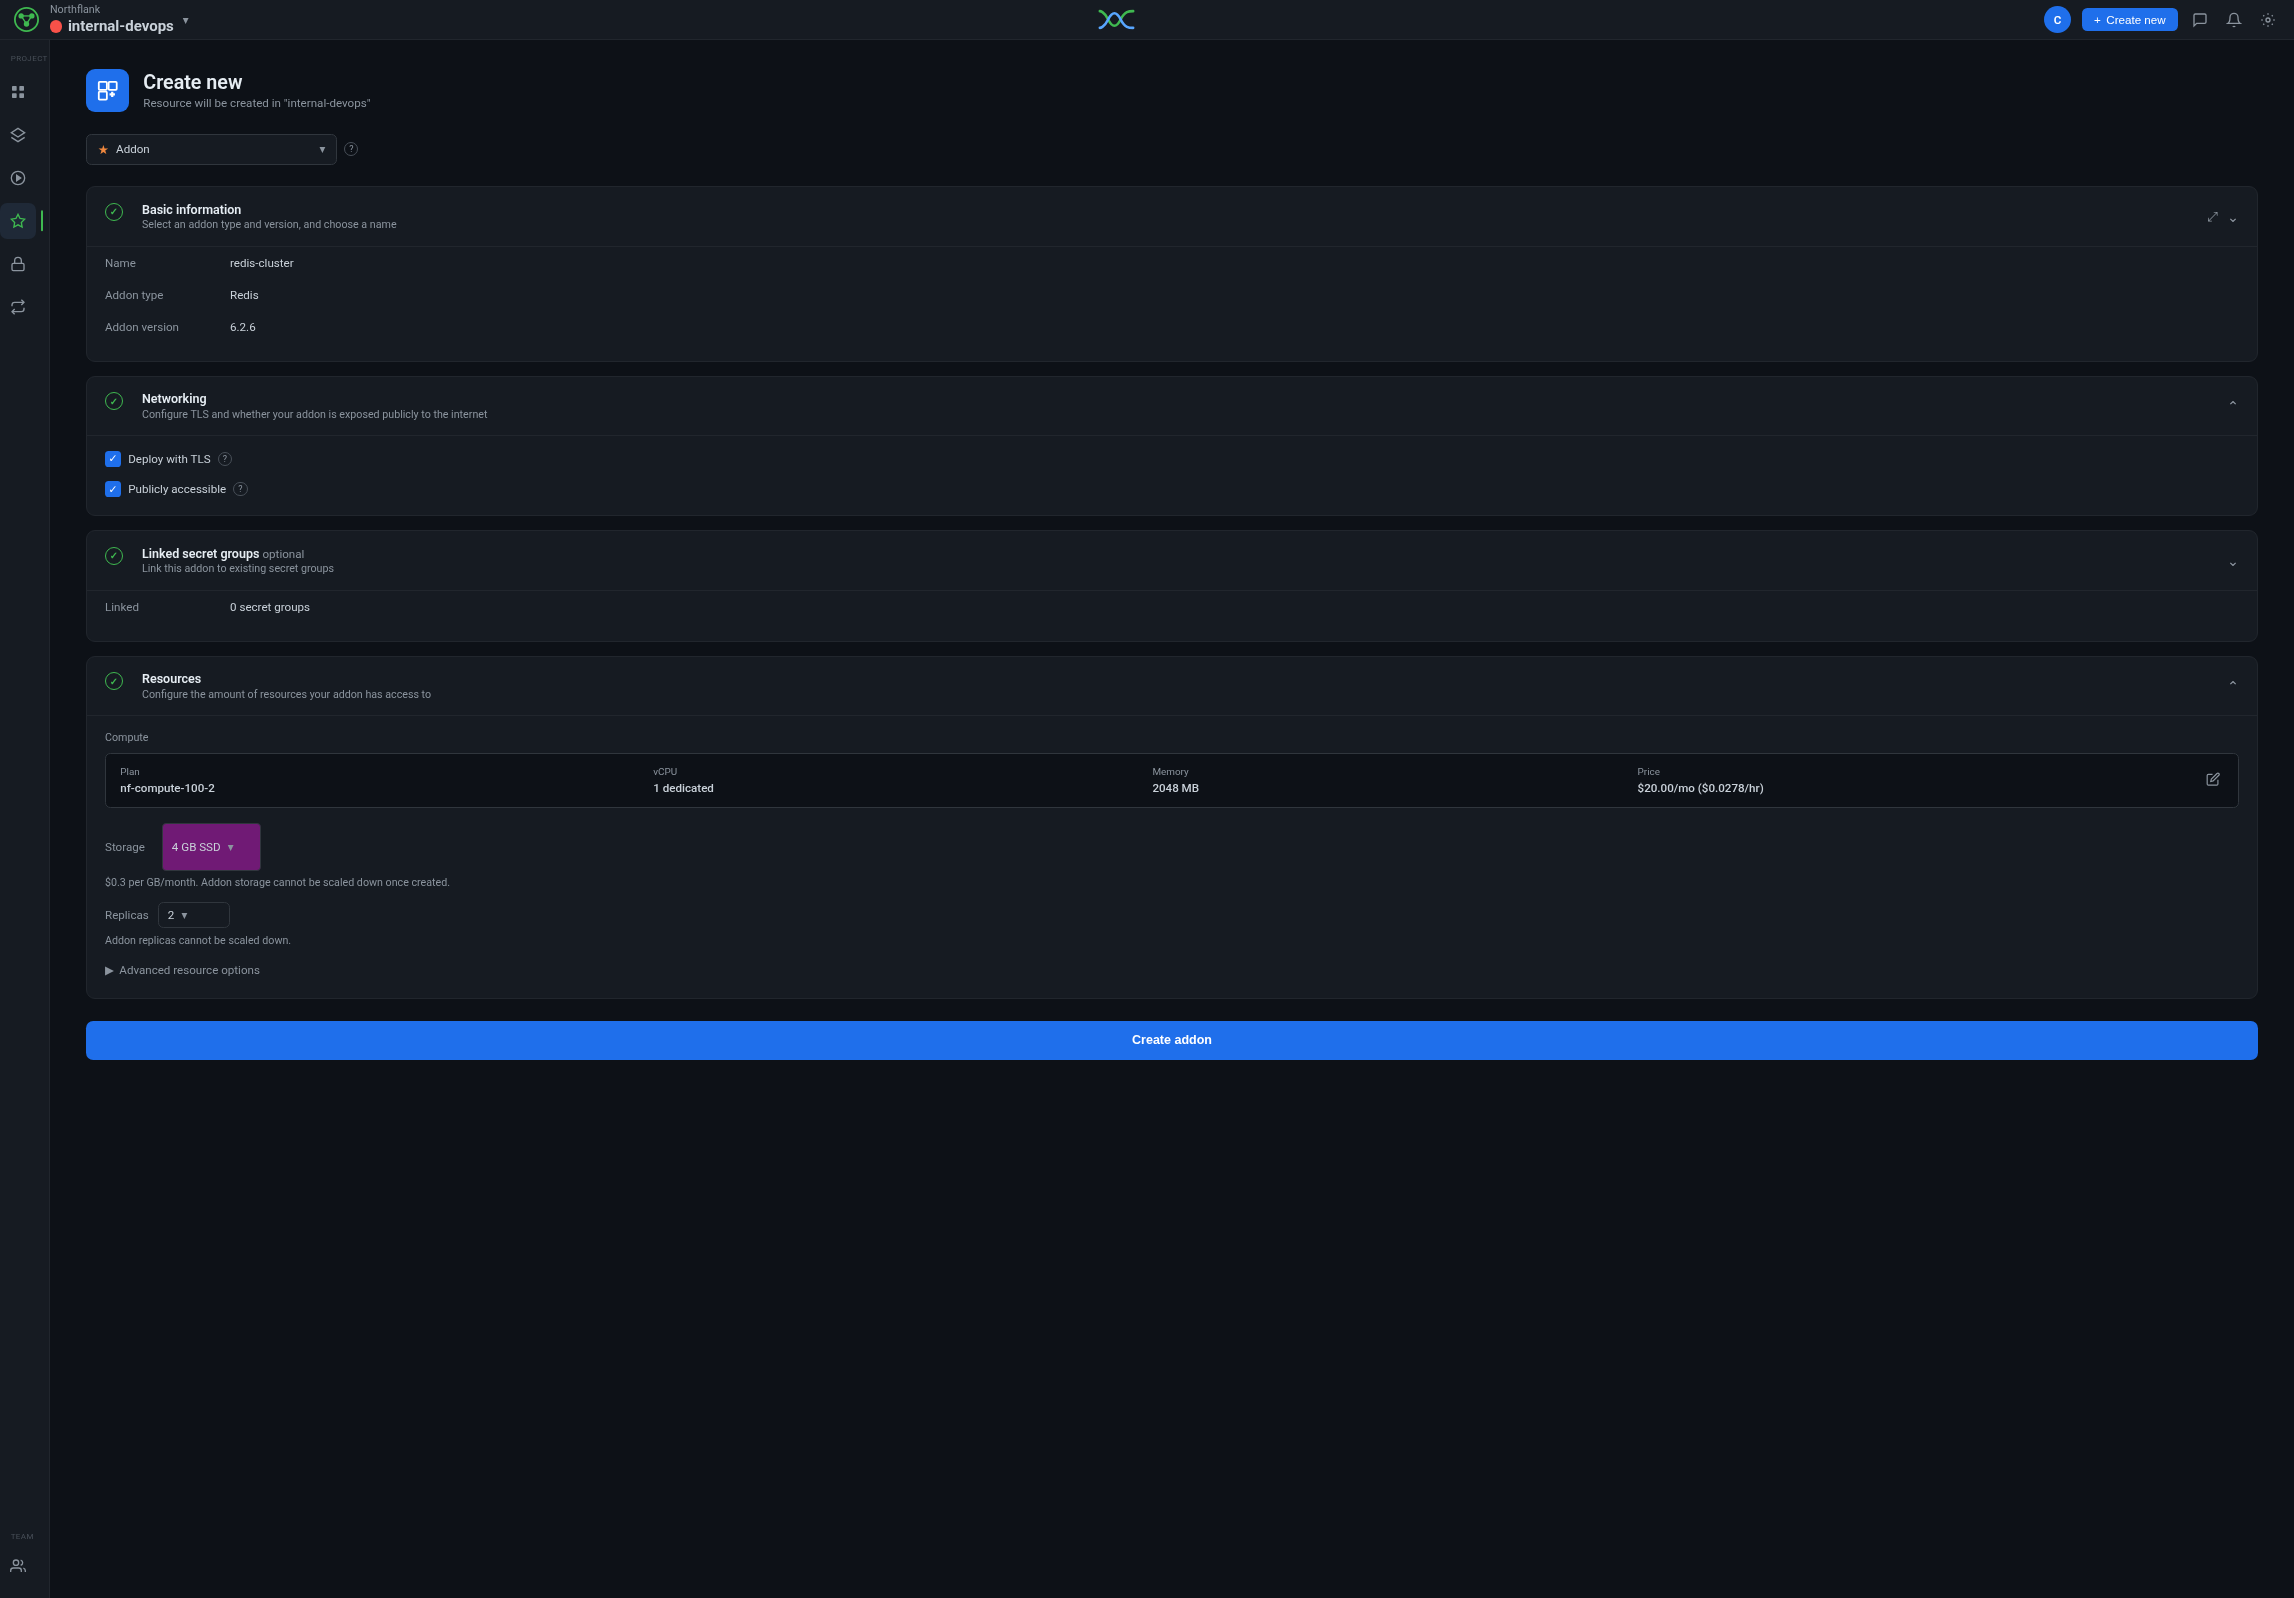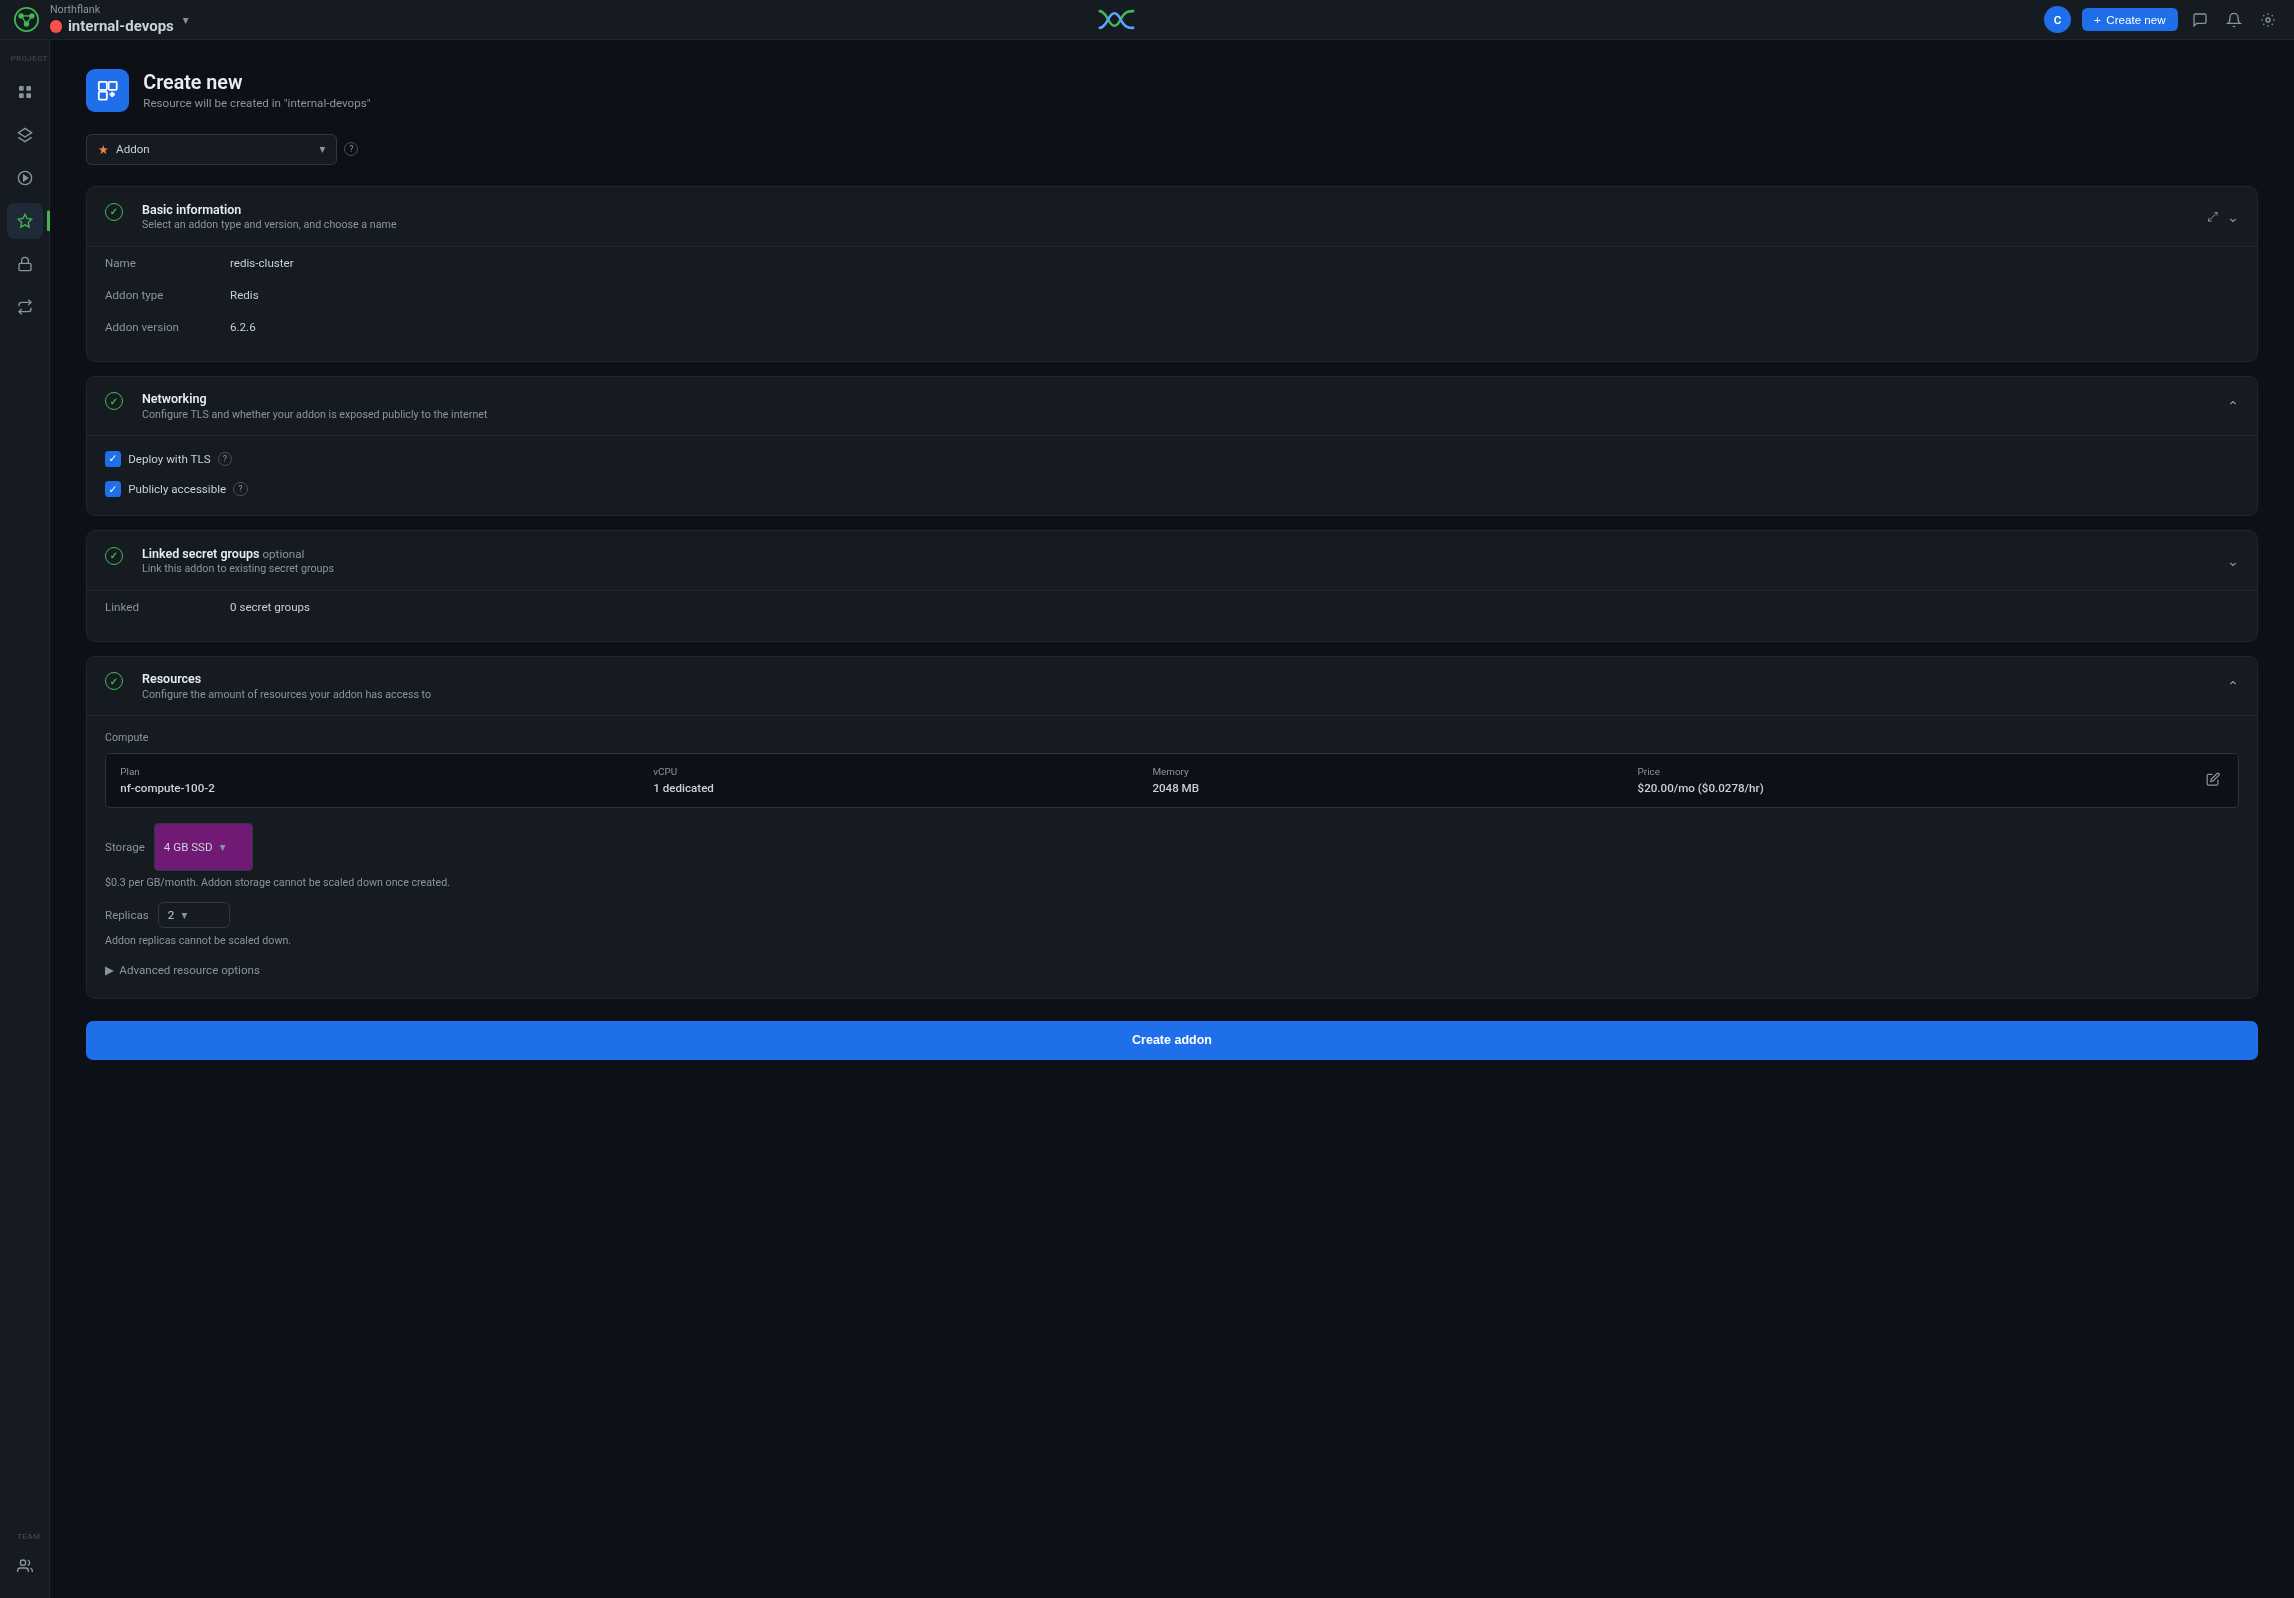--- a/index.html
+++ b/index.html
@@ -92,21 +92,21 @@
       overflow: hidden;
     }
 
     
     .sidebar {
       width: 50px;
       background: #161b22;
       border-right: 0.9px solid #21262d;
       display: flex;
       flex-direction: column;
-      align-items: center;
+      align-items: flex-start;
       padding: 14.3px 0;
       gap: 7px;
       flex-shrink: 0;
     }
     .sidebar-section-label {
       font-size: 8px;
       color: #484f58;
       text-transform: uppercase;
       letter-spacing: 0.4px;
       margin-bottom: 3.6px;
@@ -340,21 +340,21 @@
     .edit-btn {
       background: none; border: none;
       color: #8b949e; cursor: pointer;
       padding: 3.6px;
     }
 
     
     .storage-row {
       display: flex;
       align-items: center;
-      gap: 9px;
+      gap: 17px;
       margin-top: 14.3px;
     }
     .storage-label {
       font-size: 11.6px;
       color: #8b949e;
     }
     .storage-select {
       background: #701a75;
       border: 0.9px solid #30363d;
       border-radius: 4px;

